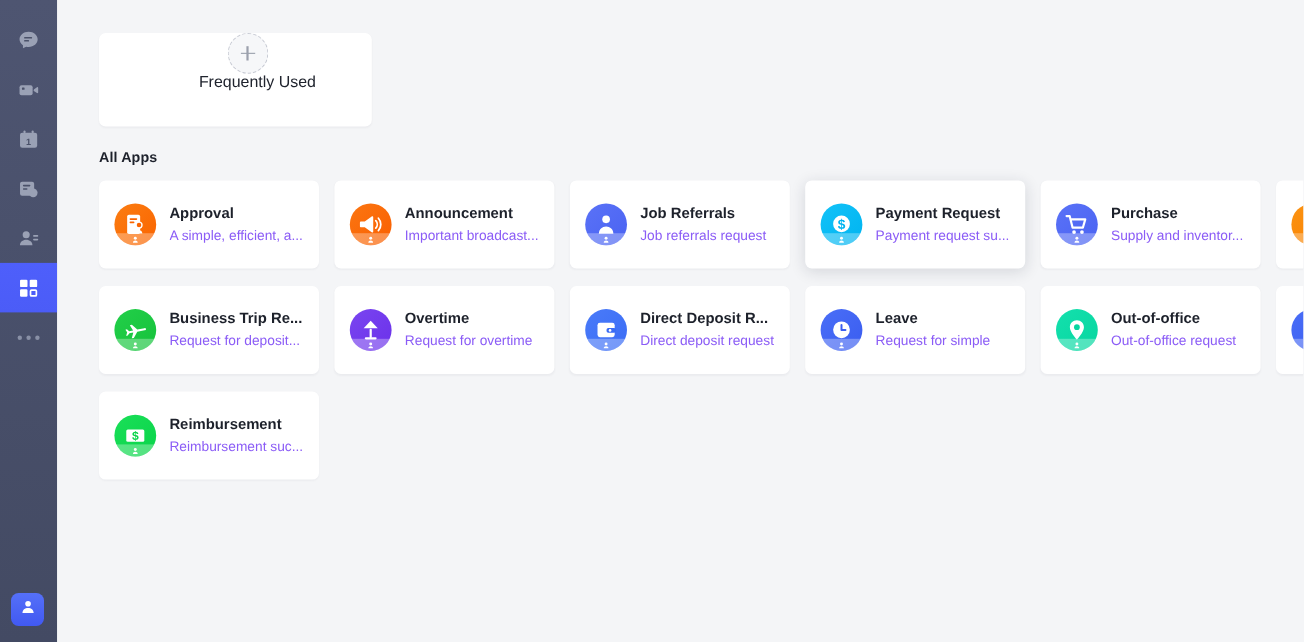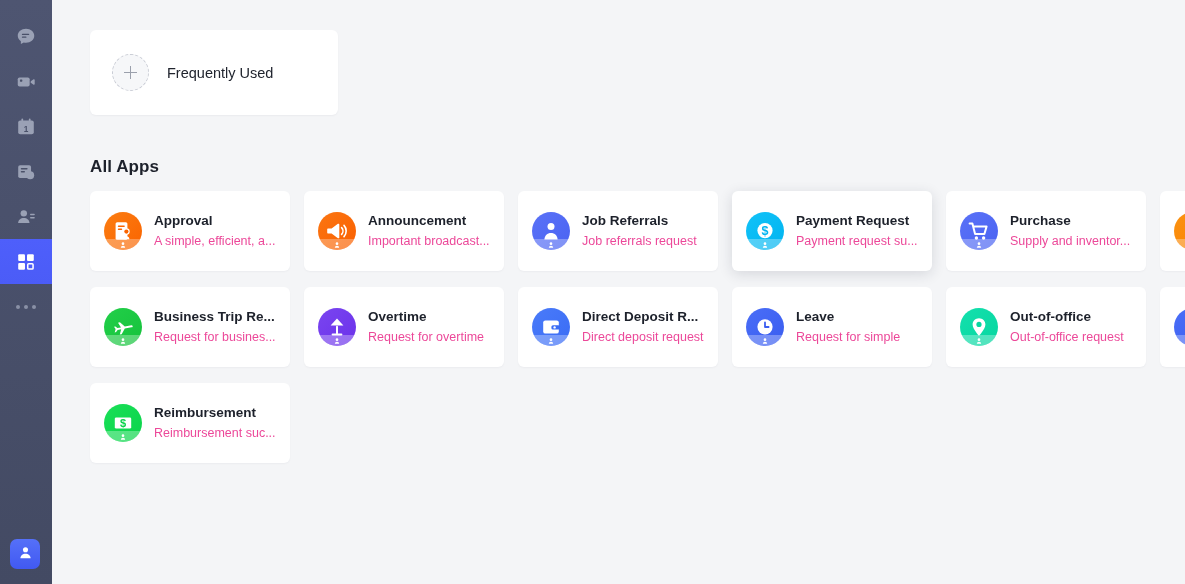--- a/index.html
+++ b/index.html
@@ -100,20 +100,21 @@
   .freq-card {
     width: 248px;
     height: 85px;
     background: #ffffff;
     border-radius: 6px;
     display: flex;
     align-items: center;
     padding-left: 22px;
     box-shadow: 0 1px 2px rgba(20,25,45,0.045);
     cursor: pointer;
+    flex-direction: column;
   }
 
   .freq-plus {
     width: 37px;
     height: 37px;
     border-radius: 50%;
     border: 1px dashed #c8cbd4;
     background: #f6f7f9;
     display: flex;
     align-items: center;
@@ -131,23 +132,23 @@
 
   .freq-label {
     margin-left: 18px;
     font-size: 14.5px;
     color: #20242e;
     font-weight: 400;
   }
 
   
   .section-title {
-    margin-top: 42px;
+    margin-top: 20px;
     margin-bottom: 14px;
-    font-size: 17px;
+    font-size: 13px;
     font-weight: bold;
     color: #1d212b;
     letter-spacing: 0.1px;
   }
 
   
   .app-grid {
     display: grid;
     grid-template-columns: repeat(6, 200px);
     gap: 16px 14px;
@@ -208,21 +209,21 @@
     font-size: 13.5px;
     font-weight: bold;
     color: #1d212b;
     white-space: nowrap;
     overflow: hidden;
     line-height: 1.35;
   }
 
   .app-desc {
     font-size: 12.5px;
-    color: #ec4899;
+    color: #8b5cf6;
     white-space: nowrap;
     overflow: hidden;
     line-height: 1.45;
     margin-top: 2px;
   }
 </style>
 </head>
 <body>
 
 <div class="sidebar">
@@ -433,21 +434,21 @@
             </svg>
             <span class="badge-band">
               <svg width="8" height="8" viewBox="0 0 24 24">
                 <circle cx="12" cy="8" r="4" fill="#fff"></circle>
                 <path d="M5.5 20c0-3.6 2.9-5.9 6.5-5.9s6.5 2.3 6.5 5.9z" fill="#fff"></path>
               </svg>
             </span>
           </div>
           <div class="app-text">
             <div class="app-title">Business Trip Re...</div>
-            <div class="app-desc">Request for busines...</div>
+            <div class="app-desc">Request for deposit...</div>
           </div>
         </div>
         <div class="app-card">
           <div class="app-icon" style="background:linear-gradient(135deg,#7a45f0 0%,#6b31ea 100%);color:#6b31ea">
             <svg class="glyph" width="24" height="24" viewBox="0 0 24 24" style="color:#6b31ea">
               <path d="M12 3.6L5.6 10.4h12.8z" fill="#fff"></path>
               <rect x="11" y="10.8" width="2" height="8.4" rx=".9" fill="#fff"></rect>
               <rect x="6.6" y="18.6" width="10.8" height="2" rx="1" fill="#fff"></rect>
             </svg>
             <span class="badge-band">

